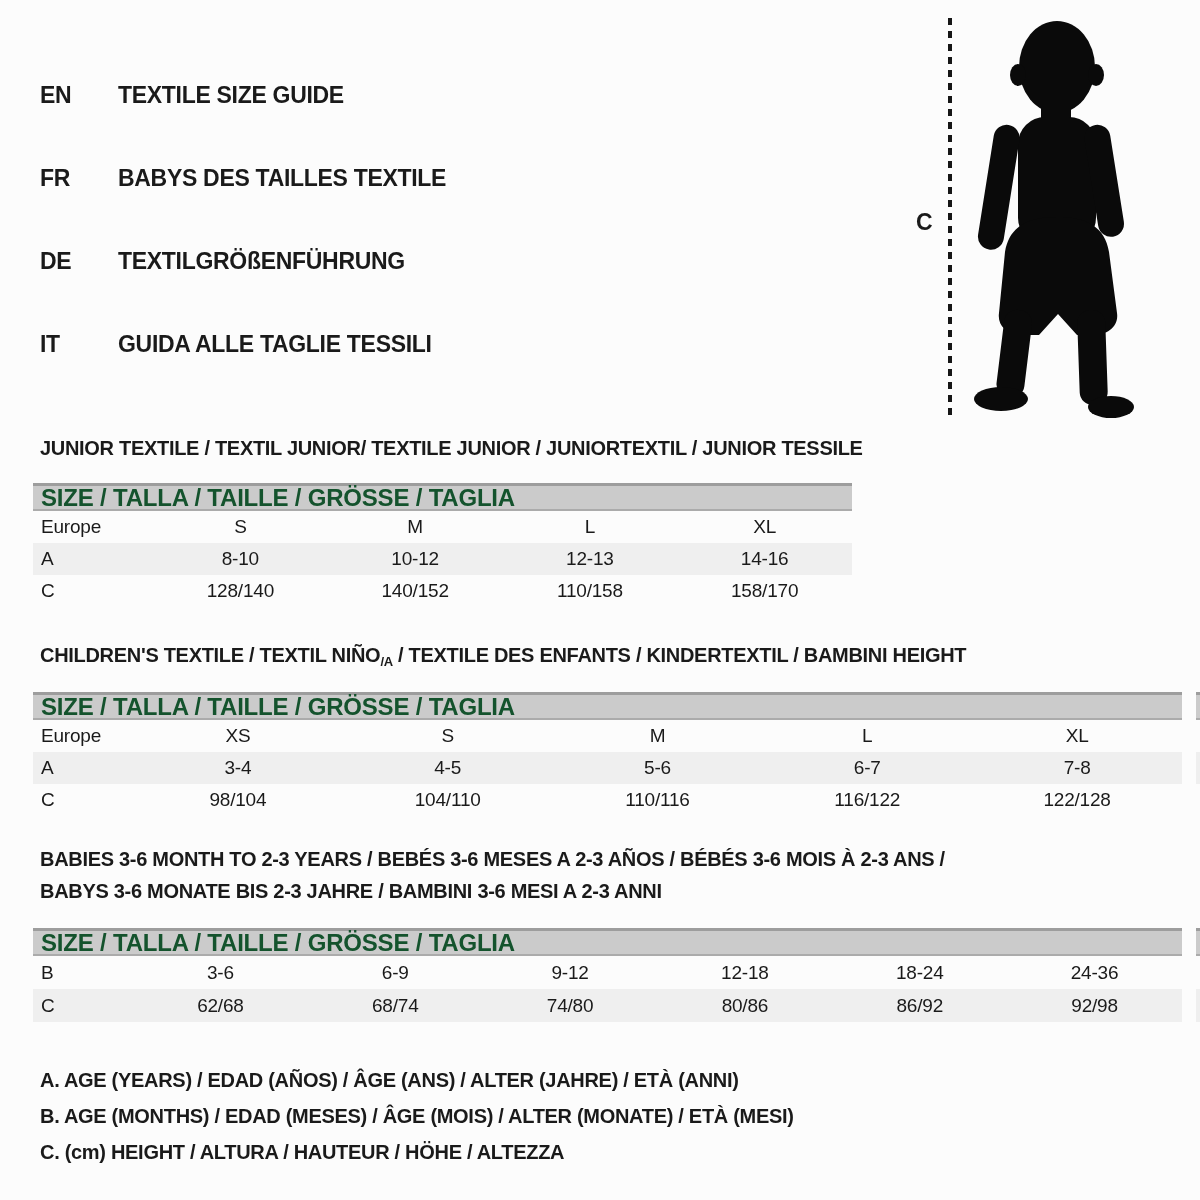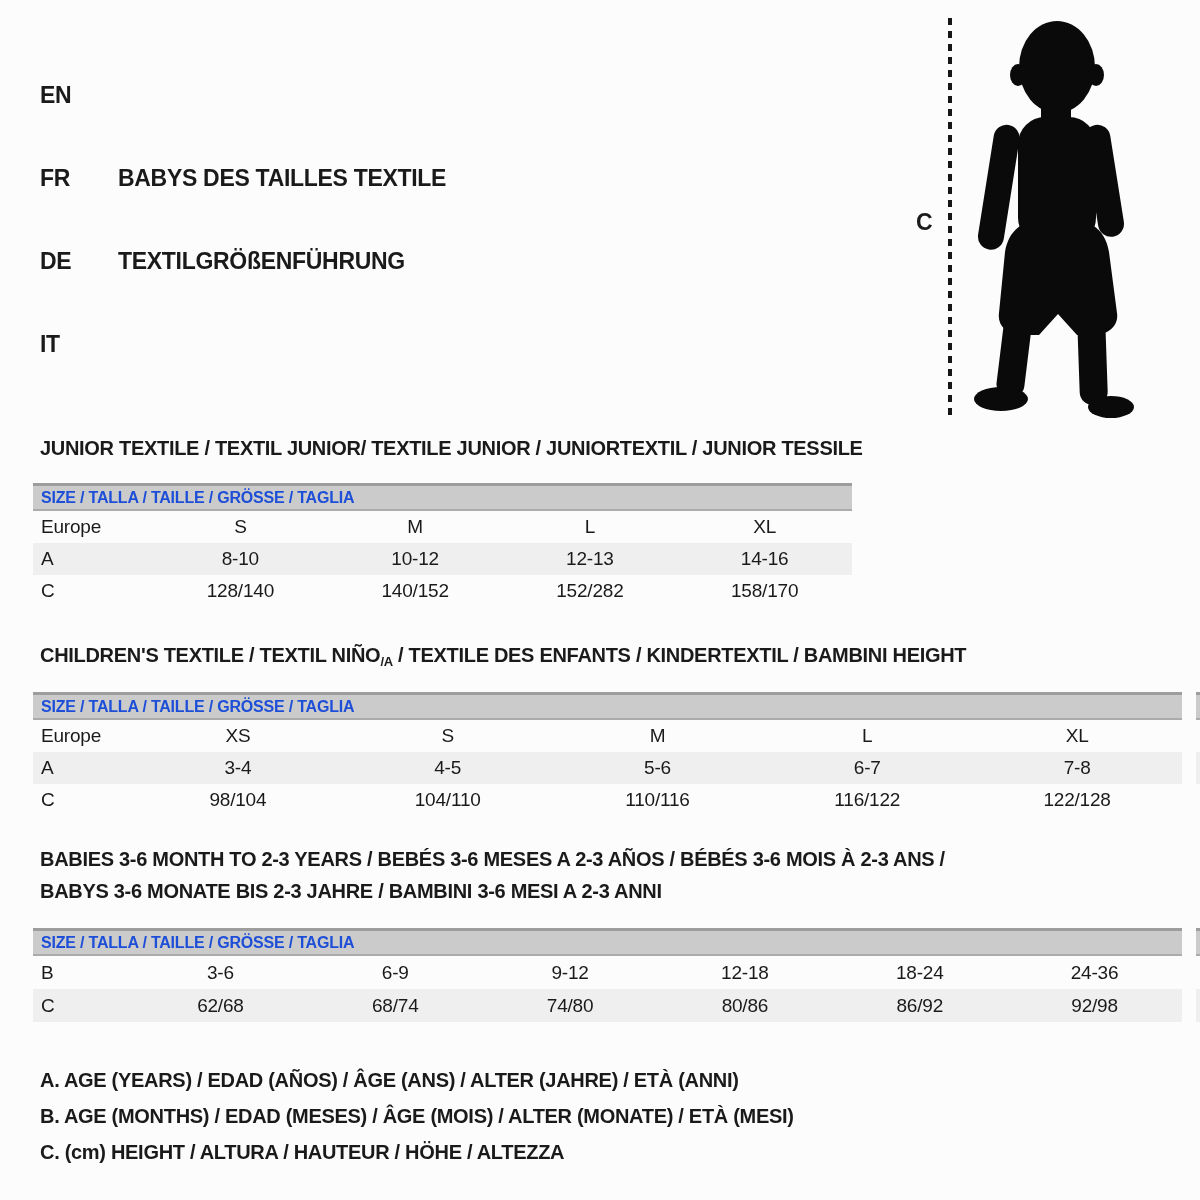--- a/index.html
+++ b/index.html
@@ -37,52 +37,54 @@
   .table{position:absolute;}
   #junior-table{left:33px;top:483px;width:819px;}
   #children-table{left:33px;top:692px;width:1167px;}
   #babies-table{left:33px;top:928px;width:1167px;}
 
   .size-bar{
     height:23px;background:#cbcbcb;
     border-top:3px solid #9d9d9d;border-bottom:2px solid #ababab;
     display:flex;align-items:center;padding-left:8px;box-sizing:content-box;
   }
-  .size-bar .size-text{font-size:16px;font-weight:bold;color:#1d4ed8;letter-spacing:-0.2px;}
+  .size-bar .size-text{font-size:24px;font-weight:bold;color:#14532d;letter-spacing:-0.2px;}
 
   .t-row{display:flex;align-items:center;height:32px;font-size:19px;letter-spacing:-0.2px;}
   #babies-table .t-row{height:33px;}
   .t-row.band{background:#efefef;}
   .t-label{width:120px;padding-left:8px;box-sizing:border-box;flex:0 0 auto;}
   .full .t-label{width:100px;}
   .t-cell{flex:1;text-align:center;}
   .full .t-row{padding-right:18px;}
   .gutter{position:absolute;top:0;bottom:0;left:1149px;width:14px;background:#fcfcfc;}
 
   
   .legend{position:absolute;left:40px;top:1062px;}
   .legend-line{font-size:20px;font-weight:bold;letter-spacing:-0.3px;height:36px;display:flex;align-items:center;white-space:nowrap;}
 </style>
 </head>
 <body>
 
 <header class="lang-header">
   <div class="lang-row">
     <span class="lang-code">EN</span>
+    <span class="lang-title">TEXTILE SIZE GUIDE</span>
   </div>
   <div class="lang-row">
     <span class="lang-code">FR</span>
     <span class="lang-title">BABYS DES TAILLES TEXTILE</span>
   </div>
   <div class="lang-row">
     <span class="lang-code">DE</span>
     <span class="lang-title">TEXTILGRÖßENFÜHRUNG</span>
   </div>
   <div class="lang-row">
     <span class="lang-code">IT</span>
+    <span class="lang-title">GUIDA ALLE TAGLIE TESSILI</span>
   </div>
 </header>
 
 <div class="c-label">C</div>
 <div class="dash-line"></div>
 <svg class="toddler" width="172" height="402" viewBox="0 0 172 402" aria-hidden="true">
   <g fill="#0a0a0a">
 
     <ellipse cx="92" cy="50" rx="38" ry="46"></ellipse>
     <ellipse cx="53" cy="58" rx="8" ry="11"></ellipse>
@@ -123,21 +125,21 @@
     <span class="t-label">A</span>
     <span class="t-cell">8-10</span>
     <span class="t-cell">10-12</span>
     <span class="t-cell">12-13</span>
     <span class="t-cell">14-16</span>
   </div>
   <div class="t-row">
     <span class="t-label">C</span>
     <span class="t-cell">128/140</span>
     <span class="t-cell">140/152</span>
-    <span class="t-cell">152/282</span>
+    <span class="t-cell">110/158</span>
     <span class="t-cell">158/170</span>
   </div>
 </div>
 
 <div class="sec-heading" id="children-heading"><span>CHILDREN'S TEXTILE / TEXTIL NIÑO</span><span class="sub">/A</span><span> / TEXTILE DES ENFANTS / KINDERTEXTIL / BAMBINI HEIGHT</span></div>
 <div class="table full" id="children-table">
   <div class="size-bar">
     <span class="size-text">SIZE / TALLA / TAILLE / GRÖSSE / TAGLIA</span>
   </div>
   <div class="t-row">

